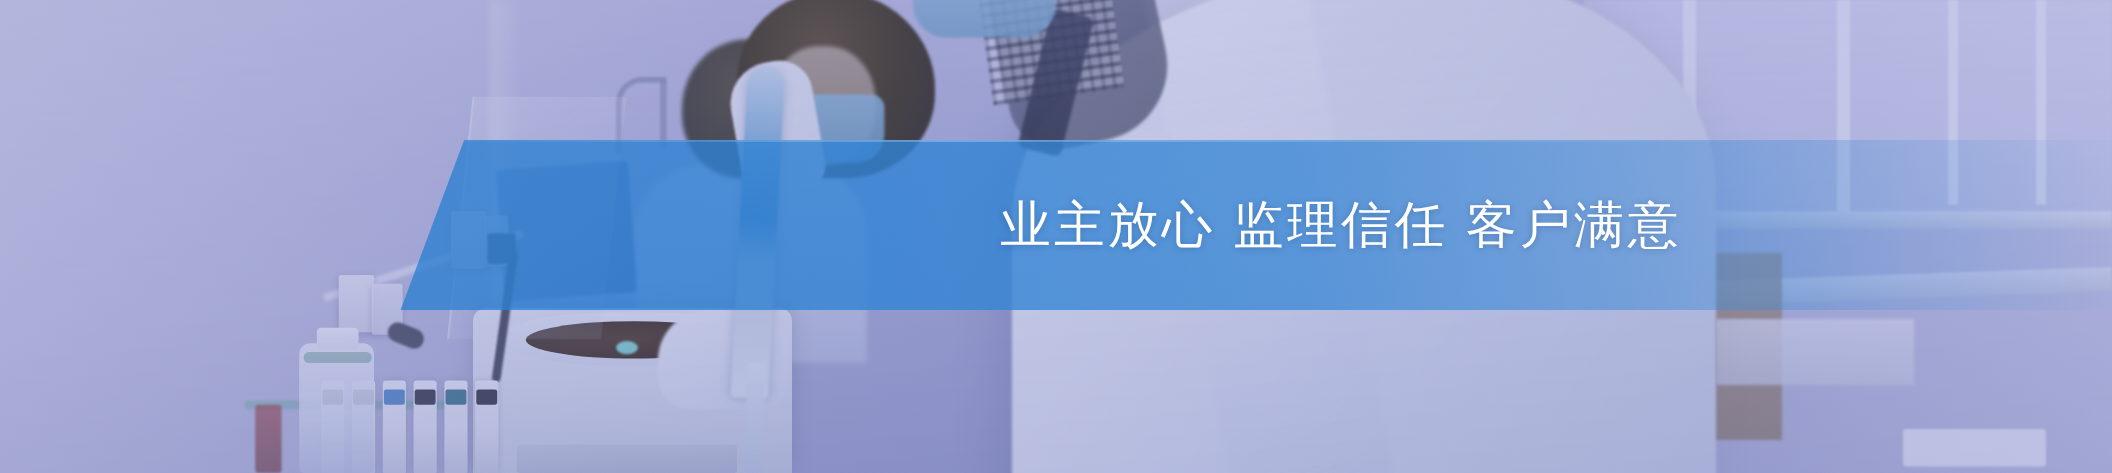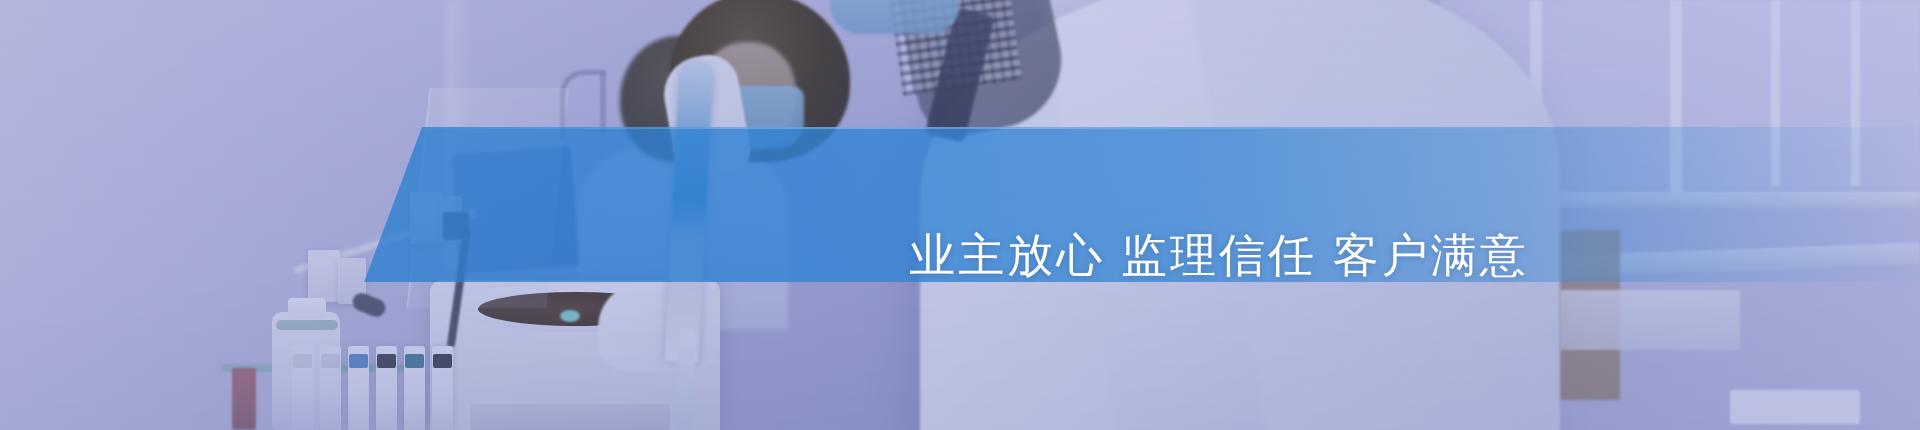--- a/index.html
+++ b/index.html
@@ -308,21 +308,21 @@
   .band-top-hi {
     position:absolute; left:0; top:0; width:1920px; height:2px;
     background:linear-gradient(90deg, rgba(255,255,255,0) 20%, rgba(255,255,255,.28) 45%, rgba(255,255,255,0) 85%);
     clip-path:polygon(422px 0, 1920px 0, 1920px 2px, 421px 2px);
   }
 
   
   .band-text {
     position:absolute; left:0; top:127px; width:1920px; height:155px;
     display:flex; 
-    align-items:flex-end; justify-content:center;
+    align-items:center; justify-content:center;
     padding-left:518px;
   }
   .headline {
     color:#ffffff;
     font-size:46px;
     line-height:1.12;
     letter-spacing:3px;
     font-weight:400;
     white-space:nowrap;
     text-shadow:0 1px 6px rgba(18,54,104,.30);

